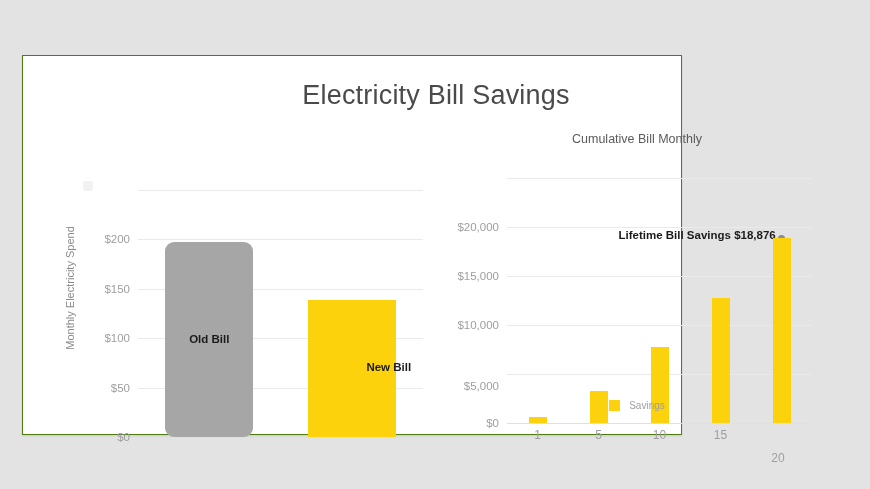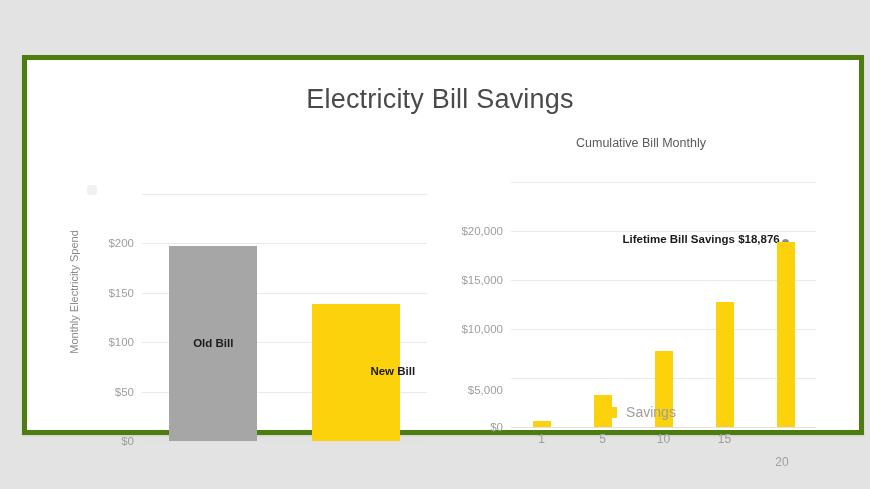--- a/index.html
+++ b/index.html
@@ -11,24 +11,24 @@
     height: 489px;
     background: #e3e3e3;
     font-family: "Liberation Sans", sans-serif;
     overflow: hidden;
   }
 
   #slide-card {
     position: absolute;
     left: 22px;
     top: 55px;
-    width: 842px;
+    width: 660px;
     height: 380px;
     background: #ffffff;
-    border: 5px solid #4d7c0f;
+    border: 1px solid #4d7c0f;
     box-shadow: 0 1px 2px rgba(0,0,0,0.10);
     box-sizing: border-box;
   }
 
   #slide-title {
     position: absolute;
     left: 0;
     top: 24px;
     width: 826px;
     text-align: center;
@@ -162,21 +162,21 @@
     display: flex;
     justify-content: center;
     align-items: center;
     gap: 9px;
   }
   #legend-swatch {
     width: 11px;
     height: 11px;
   }
   #legend-label {
-    font-size: 14px;
+    font-size: 10px;
     color: #9e9e9e;
   }
 </style>
 </head>
 <body>
 
 <div id="slide-card">
 
   <div id="slide-title">Electricity Bill Savings</div>
 
@@ -192,21 +192,21 @@
         <div class="ytick" style="top: 247px;">$0</div>
         <div class="gridline" style="top: 197.6px;"></div>
         <div class="ytick" style="top: 197.6px;">$50</div>
         <div class="gridline" style="top: 148.2px;"></div>
         <div class="ytick" style="top: 148.2px;">$100</div>
         <div class="gridline" style="top: 98.8px;"></div>
         <div class="ytick" style="top: 98.8px;">$150</div>
         <div class="gridline" style="top: 49.4px;"></div>
         <div class="ytick" style="top: 49.4px;">$200</div>
         <div class="gridline" style="top: 0px;"></div>
-        <div class="bar" style="left: 27.25px; width: 88px; height: 194.636px; background: rgb(166, 166, 166);">
+        <div class="bar" style="left: 27.25px; width: 88px; height: 194.636px; background: rgb(166, 166, 166); border-radius: 9px;">
           <div class="bar-label" style="top: 90.318px;">Old Bill</div>
         </div>
         <div class="bar" style="left: 169.75px; width: 88px; height: 137.332px; background: rgb(251, 210, 11);">
           <div class="bar-label" style="top: 61.666px; padding-left: 37px;">New Bill</div>
         </div>
       </div>
   </div>
 
   <div class="panel" id="panel-cumulative">
     <div class="panel-subtitle">Cumulative Bill Monthly</div>

